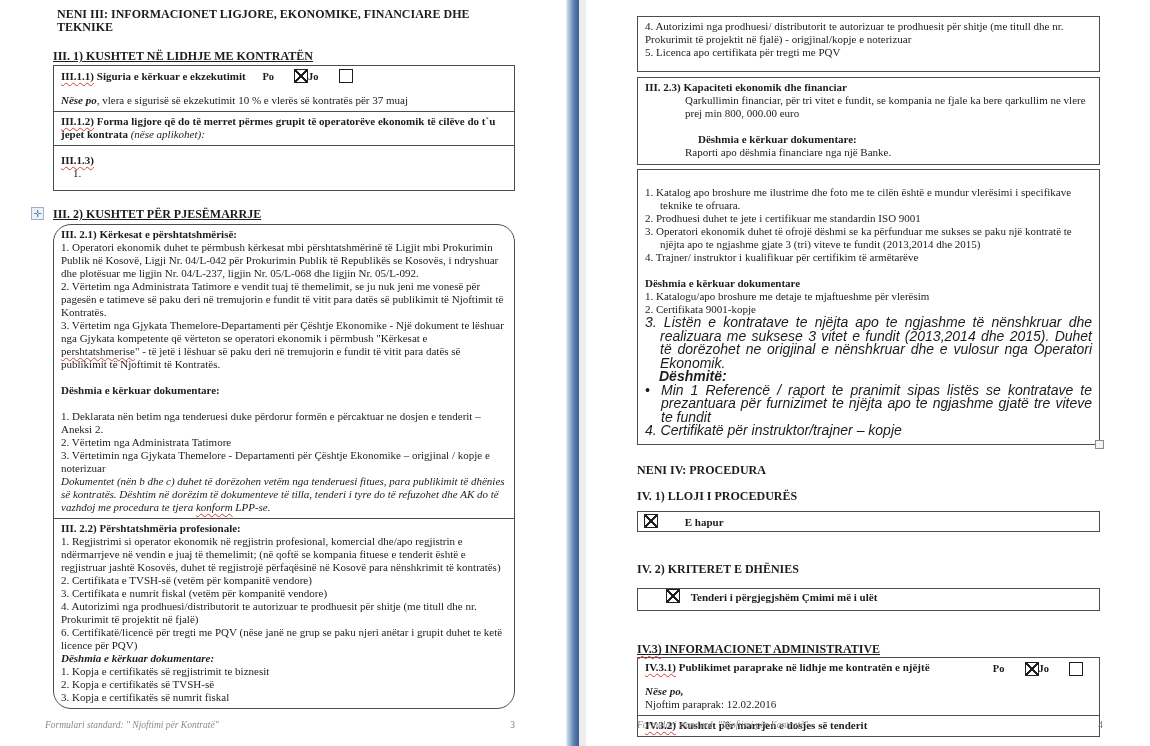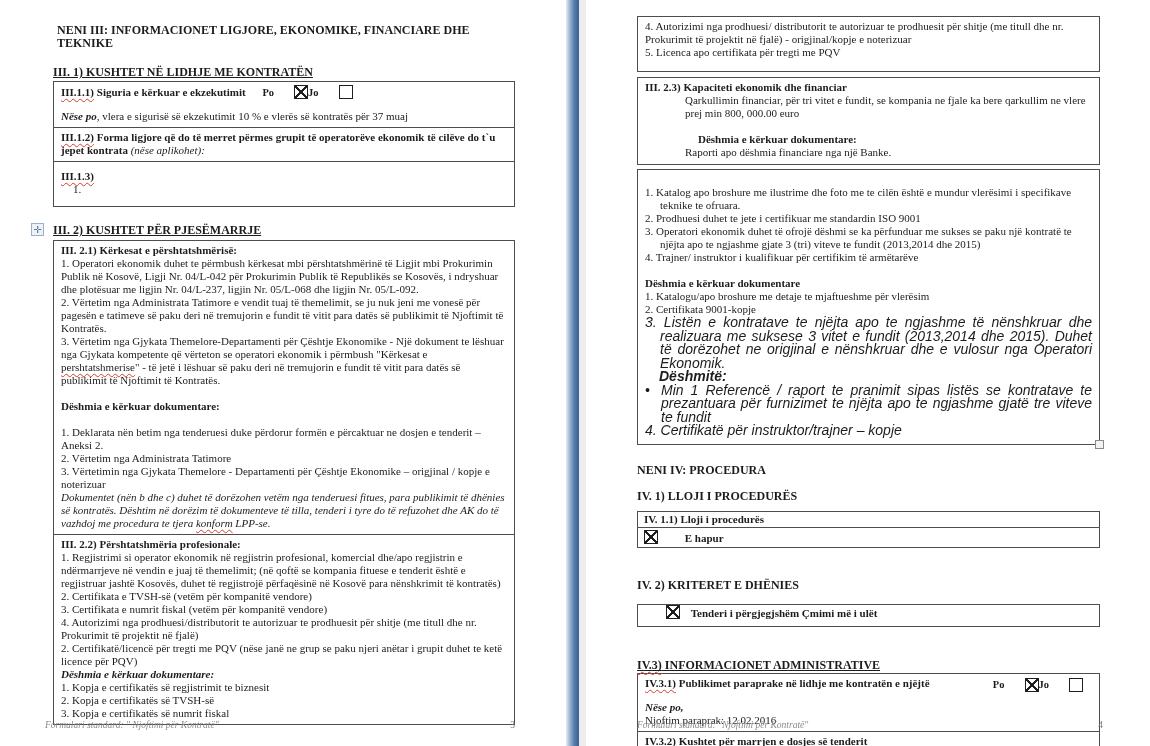--- a/index.html
+++ b/index.html
@@ -15,21 +15,21 @@
   
   .divider {
     position:absolute; left:566px; top:0; width:13px; height:746px;
     background:linear-gradient(to right,#e7edf5 0%,#b9cadf 18%,#86a3c4 40%,#5a7fae 62%,#44699c 85%,#3d6096 100%);
   }
   .divider-edge { position:absolute; left:579px; top:0; width:7px; height:746px; background:#ededed; }
 
   .page { position:absolute; top:0; height:746px; background:#fff; overflow:hidden; font-size:11px; line-height:13px; }
   .page-left  { left:0;     width:566px; }
   .page-right { left:586px; width:572px; }
-  .inner-left  { position:absolute; left:53px; top:24px; width:462px; }
+  .inner-left  { position:absolute; left:53px; top:8px; width:462px; }
   .inner-right { position:absolute; left:51px; top:16px; width:463px; }
 
   .b { font-weight:bold; }
   .i { font-style:italic; }
   .u { text-decoration:underline; }
   .sp { text-decoration-line:underline; text-decoration-style:wavy; text-decoration-color:#d23f31; text-decoration-thickness:1px; text-underline-offset:2px; text-decoration-skip-ink:none; }
   .u .sp { text-decoration-line:underline; text-decoration-style:wavy; text-decoration-color:#d23f31; }
 
   .h1 { font-weight:bold; font-size:12px; margin:0 0 0 4px; }
   .h2 { font-weight:bold; font-size:12px; margin:0; }
@@ -128,21 +128,21 @@
           <div><span class="b sp">III.1.3)</span></div>
           <div style="padding-left:12px;">1.</div>
         </div>
       </div>
 
       <div class="h2 u" style="margin-top:17px; position:relative;">
         <span class="move-handle">✛</span>
         <span>III. 2) KUSHTET PËR PJESËMARRJE</span>
       </div>
 
-      <div class="tbox" style="margin-top:3px;">
+      <div class="tbox" style="margin-top:3px;border-radius:18px;">
         <div class="trow">
           <div class="b">III. 2.1) Kërkesat e përshtatshmërisë:</div>
           <div class="para">1. Operatori ekonomik duhet te përmbush kërkesat mbi përshtatshmërinë të Ligjit mbi Prokurimin Publik në Kosovë, Ligji Nr. 04/L-042 për Prokurimin Publik të Republikës se Kosovës, i ndryshuar dhe plotësuar me ligjin Nr. 04/L-237, ligjin Nr. 05/L-068 dhe ligjin Nr. 05/L-092.</div>
           <div class="para">2. Vërtetim nga Administrata Tatimore e vendit tuaj të themelimit, se ju nuk jeni me vonesë për pagesën e tatimeve së paku deri në tremujorin e fundit të vitit para datës së publikimit të Njoftimit të Kontratës.</div>
           <div class="para">
             <span>3. Vërtetim nga Gjykata Themelore-Departamenti për Çështje Ekonomike - Një dokument te lëshuar nga Gjykata kompetente që vërteton se operatori ekonomik i përmbush "Kërkesat e </span><span class="sp">pershtatshmerise</span><span>" - të jetë i lëshuar së paku deri në tremujorin e fundit të vitit  para datës së publikimit të Njoftimit të Kontratës.</span>
           </div>
           <div class="blank"></div>
           <div class="b">Dëshmia e kërkuar dokumentare:</div>
           <div class="blank"></div>
@@ -152,21 +152,21 @@
           <div class="para i">
             <span>Dokumentet (nën b dhe c) duhet të dorëzohen vetëm nga tenderuesi fitues, para publikimit të dhënies së kontratës. Dështim në dorëzim të dokumenteve të tilla, tenderi i tyre do të refuzohet dhe AK do të vazhdoj me procedura te tjera </span><span class="sp">konform</span><span> LPP-se.</span>
           </div>
         </div>
         <div class="trow">
           <div class="b">III. 2.2) Përshtatshmëria profesionale:</div>
           <div class="para">1. Regjistrimi si  operator ekonomik në regjistrin profesional, komercial dhe/apo regjistrin e ndërmarrjeve në vendin e juaj të themelimit; (në qoftë se kompania fituese e tenderit është e regjistruar jashtë Kosovës, duhet të regjistrojë përfaqësinë në Kosovë para nënshkrimit të kontratës)</div>
           <div class="para">2. Certifikata e TVSH-së (vetëm për kompanitë vendore)</div>
           <div class="para">3. Certifikata e numrit fiskal (vetëm për kompanitë vendore)</div>
           <div class="para">4. Autorizimi nga prodhuesi/distributorit te autorizuar te prodhuesit për shitje (me titull dhe nr. Prokurimit të projektit në fjalë)</div>
-          <div class="para">2. Certifikatë/licencë për tregti me PQV (nëse janë ne grup se paku njeri  anëtar i grupit duhet te ketë licence për PQV)</div>
+          <div class="para">6. Certifikatë/licencë për tregti me PQV (nëse janë ne grup se paku njeri  anëtar i grupit duhet te ketë licence për PQV)</div>
           <div class="b i">Dëshmia e kërkuar dokumentare:</div>
           <div class="para">1. Kopja e certifikatës së regjistrimit te biznesit</div>
           <div class="para">2. Kopja e certifikatës së TVSH-së</div>
           <div class="para">3. Kopja e certifikatës së numrit fiskal</div>
         </div>
       </div>
 
     </div>
     <div class="footer">
       <span>Formulari standard: " Njoftimi për Kontratë"</span>
@@ -217,21 +217,20 @@
           <div class="para hang sans">4.  Certifikatë për instruktor/trajner – kopje</div>
         </div>
         <span class="resize-handle"></span>
       </div>
 
       <div class="h2" style="margin-top:19px;">NENI IV: PROCEDURA</div>
 
       <div class="h2" style="margin-top:13px;">IV. 1) LLOJI I PROCEDURËS</div>
 
       <div class="ivbox" style="margin-top:8px;">
-        <div class="lblrow">IV. 1.1) Lloji i procedurës</div>
         <div class="optrow">
           <span class="cb checked"></span>
           <span class="b" style="margin-left:24px;">E hapur</span>
         </div>
       </div>
 
       <div class="h2" style="margin-top:31px;">IV. 2) KRITERET E DHËNIES</div>
 
       <div class="tbox" style="margin-top:12px; padding:0 6px 6px 28px;">
         <span class="cb checked"></span>

